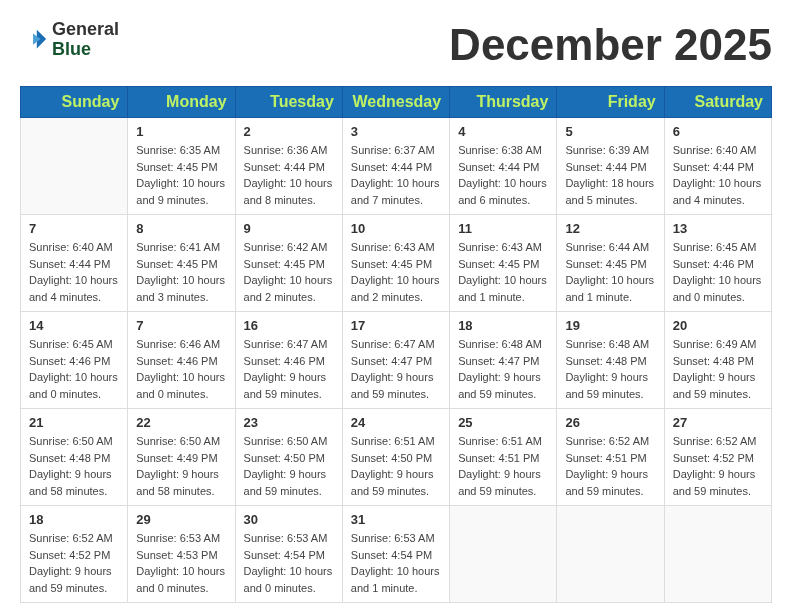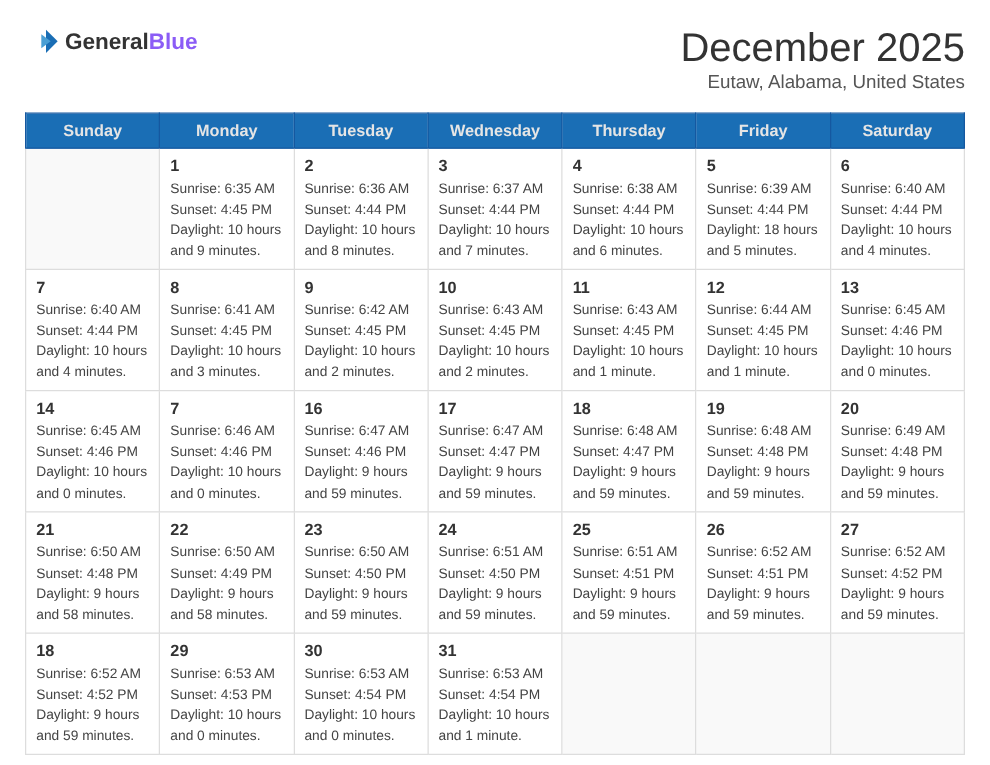--- a/index.html
+++ b/index.html
@@ -16,52 +16,52 @@
       align-items: flex-start;
       margin-bottom: 16px;
     }
     .logo {
       display: flex;
       align-items: center;
       gap: 4px;
     }
     .logo-text {
       display: flex;
-      flex-direction: row;
+      flex-direction: column;
       font-size: 18px;
       font-weight: bold;
       line-height: 1.1;
     }
     .logo-text span:first-child { color: #333; }
-    .logo-text span:last-child { color: #8b5cf6; }
+    .logo-text span:last-child { color: #14532d; }
     .logo-icon {
       width: 28px;
       height: 28px;
     }
     .title-area { text-align: right; }
     .month-title {
-      font-size: 32px;
-      font-weight: normal;
+      font-size: 44px;
+      font-weight: bold;
       color: #333;
     }
     .location {
       font-size: 15px;
       color: #555;
     }
     .calendar {
       width: 100%;
       border-collapse: collapse;
       border: 1px solid #ccc;
     }
     .calendar th {
       background-color: #1a6eb5;
-      color: #e5e5e5;
-      text-align: center;
+      color: #bef264;
+      text-align: right;
       padding: 6px 8px;
-      font-size: 13px;
+      font-size: 16px;
       font-weight: bold;
       border: 1px solid #1558a0;
     }
     .calendar td {
       vertical-align: top;
       padding: 6px 8px;
       border: 1px solid #ddd;
       width: calc(100% / 7);
       min-height: 80px;
       font-size: 11px;
@@ -90,21 +90,20 @@
       <polygon points="18,4 28,14 18,24" fill="#1a6eb5"></polygon>
       <polygon points="14,8 22,14 14,20" fill="#4a9fd4"></polygon>
     </svg>
     <div class="logo-text">
       <span>General</span>
       <span>Blue</span>
     </div>
   </div>
   <div class="title-area">
     <div class="month-title">December 2025</div>
-    <div class="location">Eutaw, Alabama, United States</div>
   </div>
 </div>
 
 <table class="calendar">
   <thead>
     <tr>
     <th>Sunday</th>
         <th>Monday</th>
         <th>Tuesday</th>
         <th>Wednesday</th>

